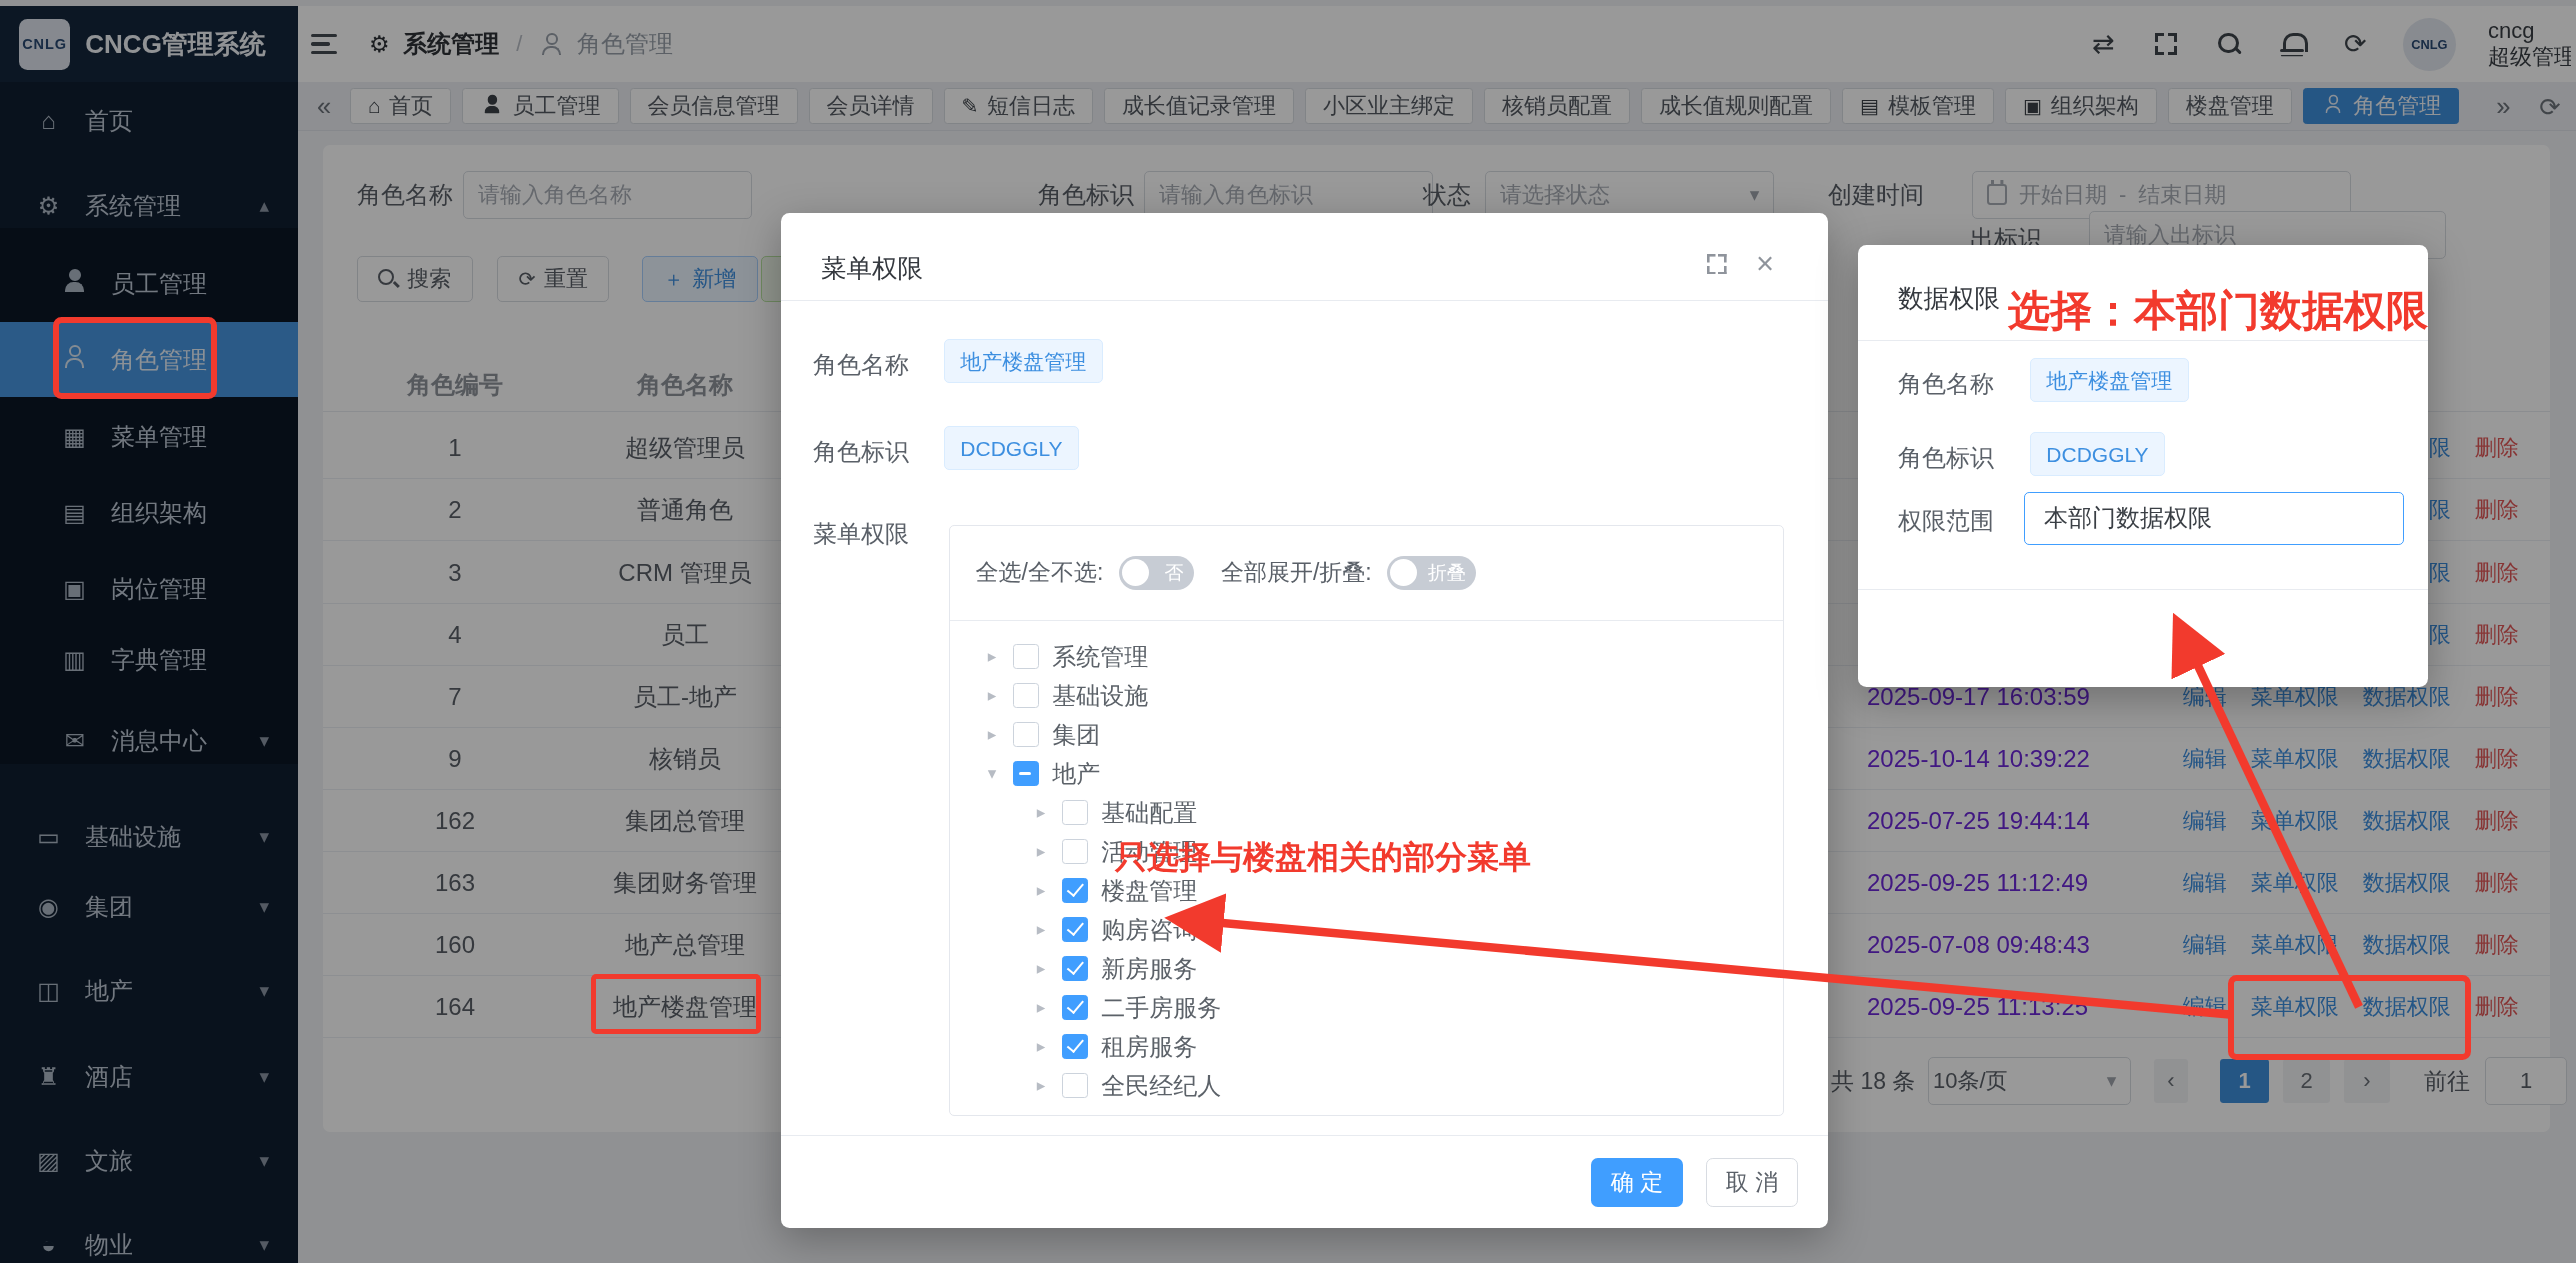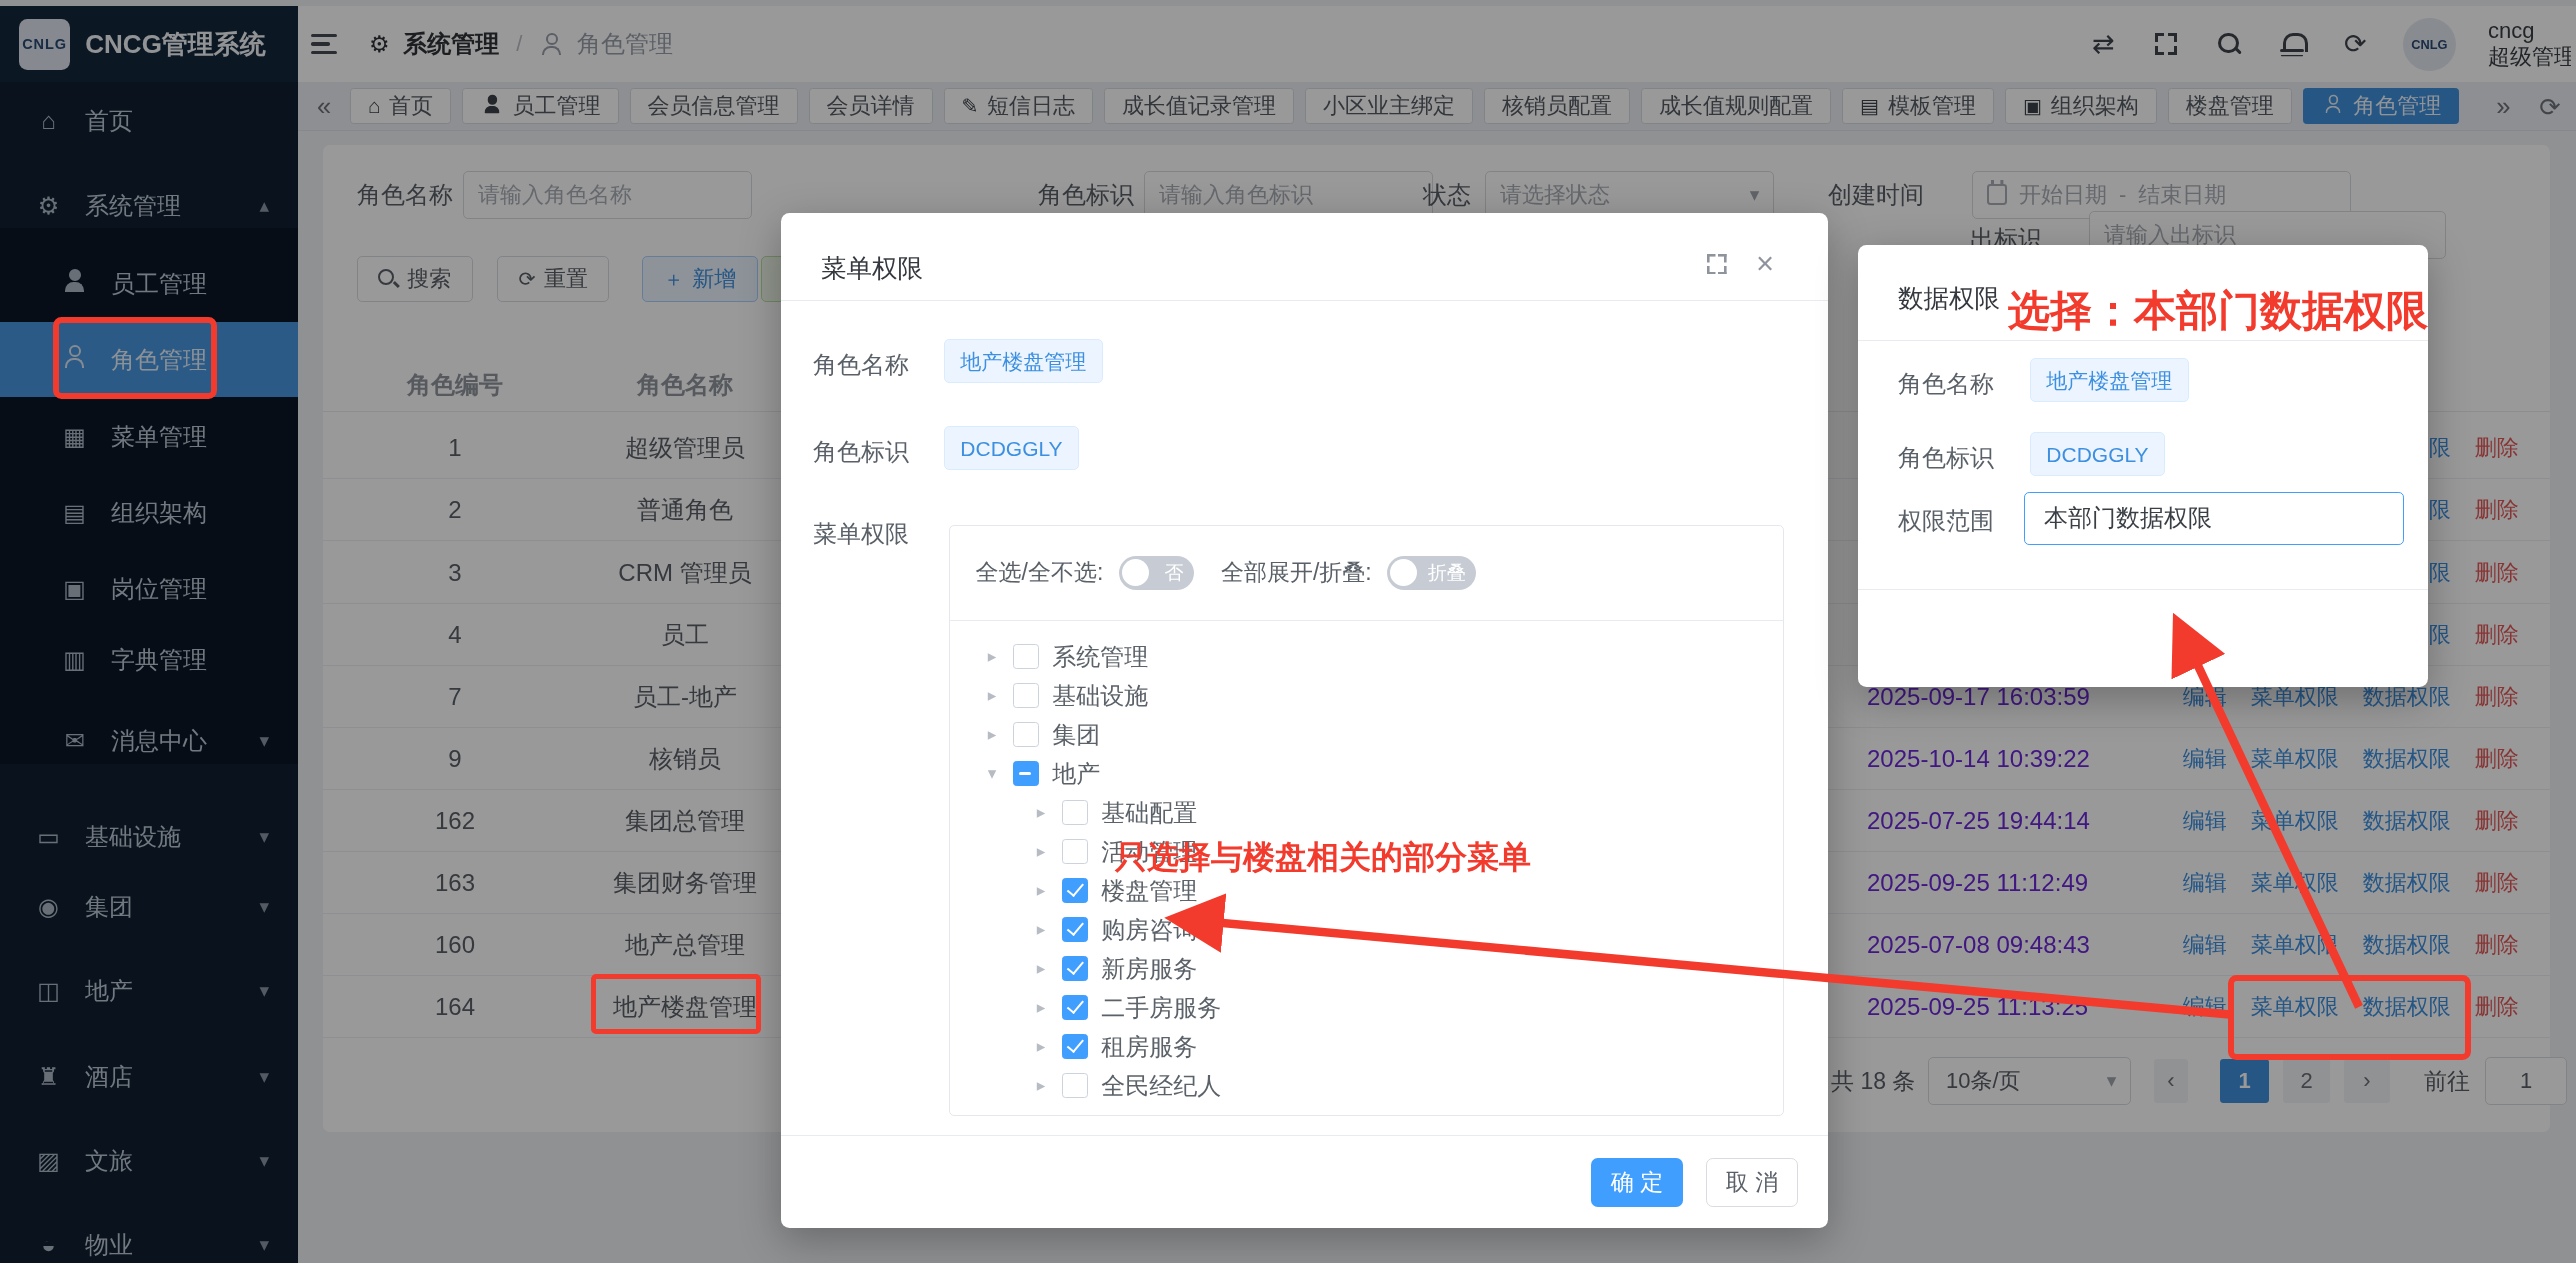--- a/index.html
+++ b/index.html
@@ -103,21 +103,21 @@
   .c-name { left:247px; width:230px; }
   .c-date { left:1523px; width:374px; text-align:left; padding-left:21px; color:#6d28d9; }
   .c-act  { left:1847px; width:380px; display:flex; align-items:center; gap:24px; padding-left:12.8px; }
   .alink { font-size:22px; color:#3d8fe0; white-space:nowrap; cursor:pointer; }
   .alink.danger { color:#e25959; }
 
   
   .pager { position:absolute; left:0; top:912px; width:2227px; height:51px; }
   .pager .ptotal { position:absolute; left:1508px; font-size:23px; color:#5a6068; line-height:48px; white-space:nowrap; }
   .psize { position:absolute; left:1605px; width:203px; height:48px; border:0.9px solid #d8dce2; border-radius:5.1px;
-           font-size:22px; color:#5a6068; line-height:46px; padding-left:17px; background:#fff; }
+           font-size:22px; color:#5a6068; line-height:46px; padding-left:4px; background:#fff; }
   .pbtn { position:absolute; top:1.7px; height:44px; border-radius:3.4px; background:#f2f3f6; color:#6a7077; font-size:22px;
           display:flex; align-items:center; justify-content:center; cursor:pointer; }
   .pbtn.cur { background:#3f8fdd; color:#fff; font-weight:700; }
   .pgoto { position:absolute; left:2101px; font-size:23px; color:#5a6068; line-height:48px; }
   .pinput { position:absolute; left:2162px; top:0; width:82px; height:48px; border:0.9px solid #d8dce2; border-radius:5.1px;
             text-align:center; font-size:22px; color:#5a6068; line-height:46px; background:#fff; }
 
   
   .mask { position:absolute; inset:0; background:rgba(0,0,0,0.40); z-index:50; }
 

